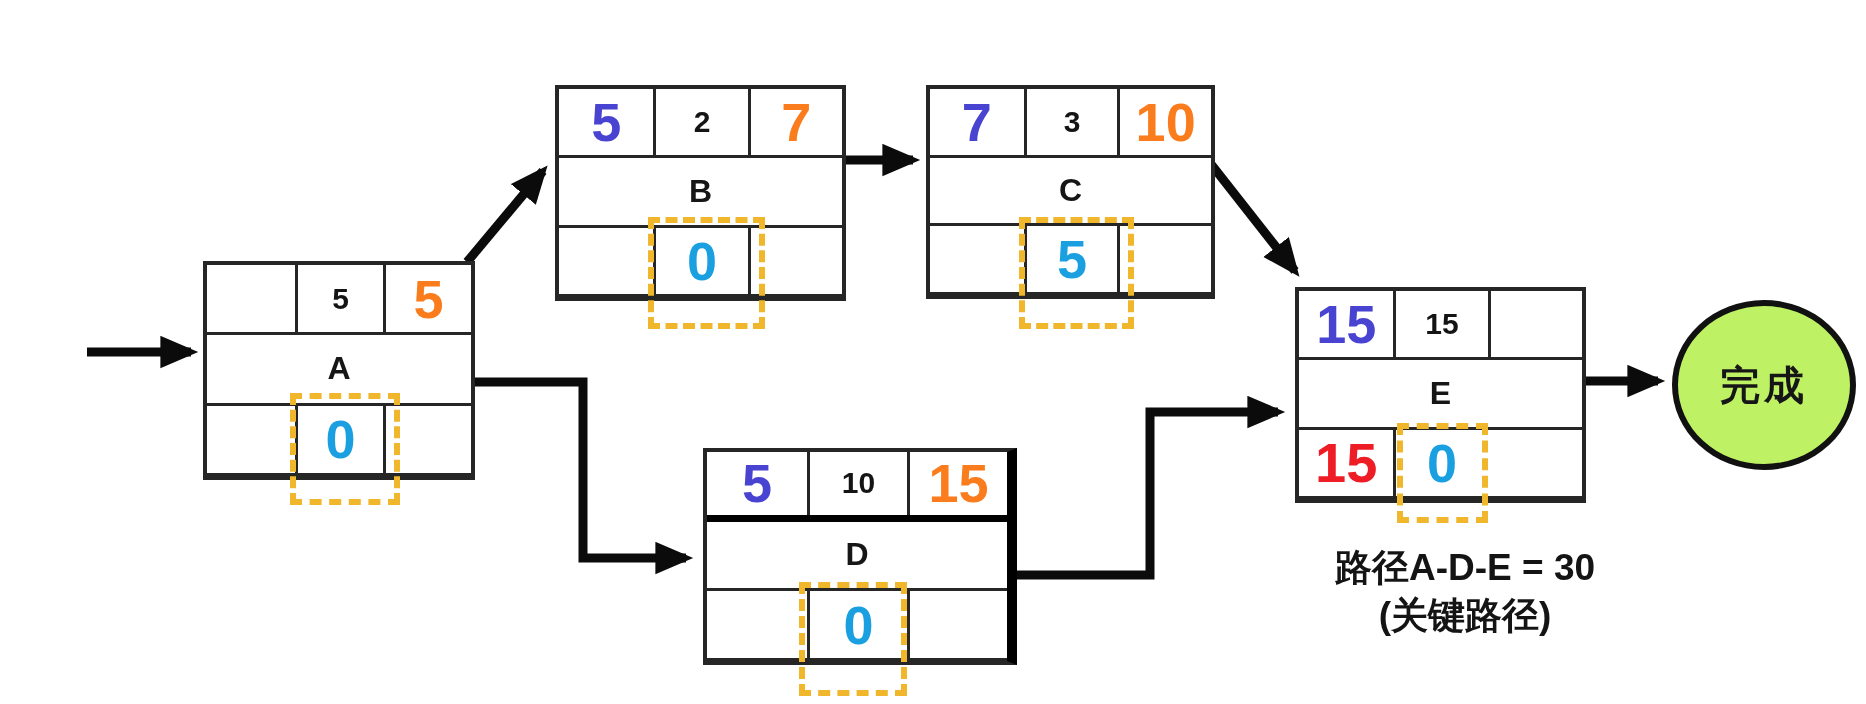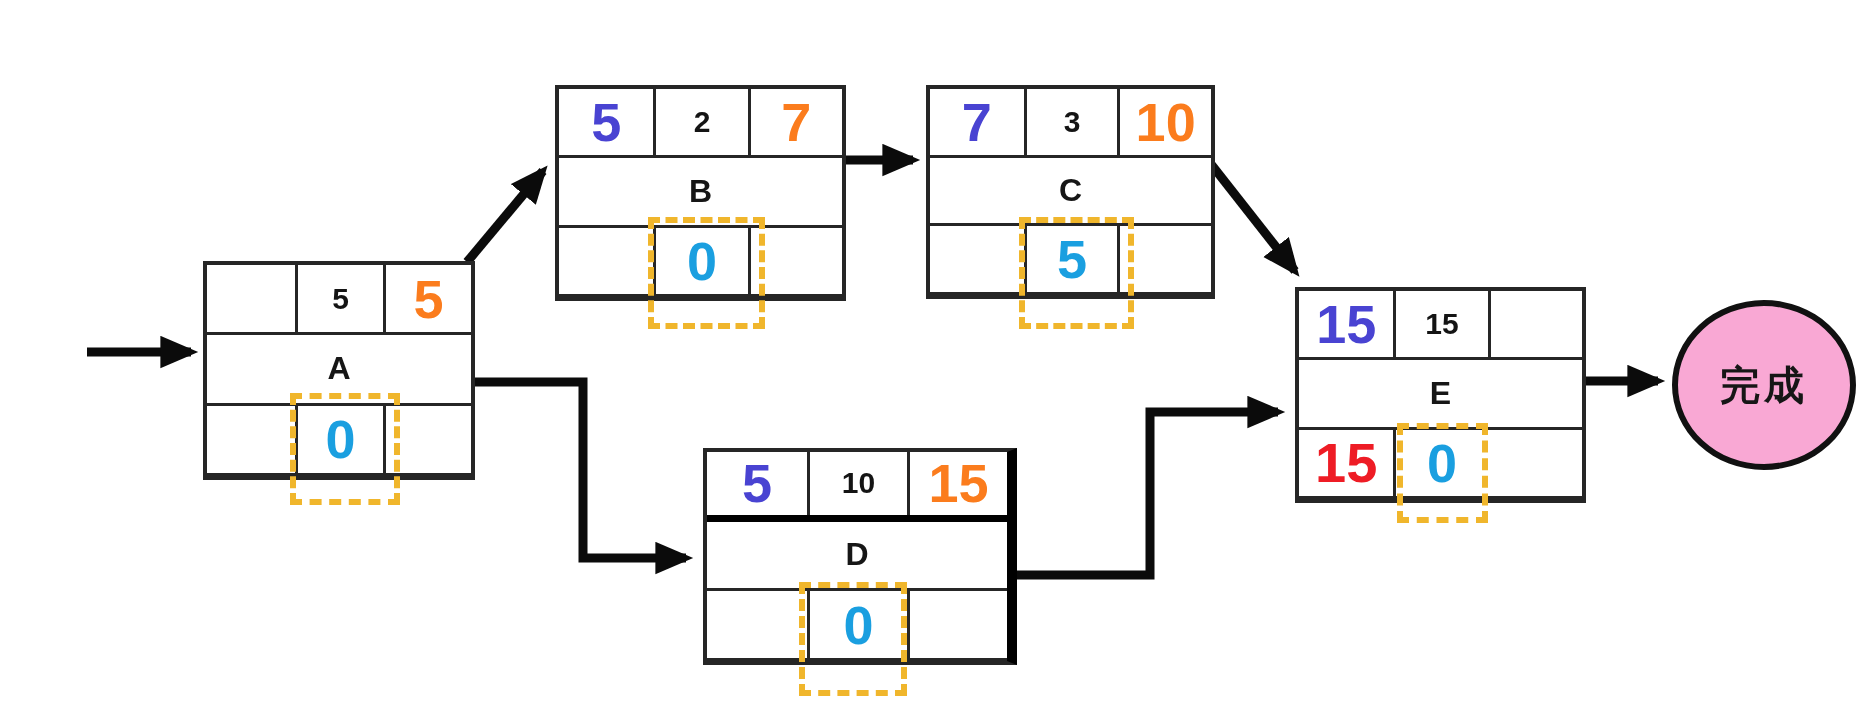--- a/index.html
+++ b/index.html
@@ -48,21 +48,21 @@
     left:31.5%;width:37%;
     top:128px;height:100px;
   }
   .node-e .dash{left:34.5%;width:28%;top:132px;height:88px;}
   .node-d .dash{left:30.5%;width:32%;top:130px;height:102px;}
 
   
   #finish{
     position:absolute;z-index:1;
     left:1672px;top:300px;width:172px;height:158px;
-    background:#f9a8d4;
+    background:#bef264;
     border:6px solid #111;
     border-radius:50%;
     display:flex;align-items:center;justify-content:center;
     font-weight:bold;font-size:40px;color:#161616;
     letter-spacing:4px;
   }
 
   
   #annotation{
     position:absolute;z-index:1;
@@ -173,14 +173,18 @@
       <div class="cell v-ls-crit">15</div>
       <div class="cell v-slack">0</div>
     </div>
     <div class="dash"></div>
   </div>
 
   <div id="finish">
     <span>完成</span>
   </div>
 
+  <div id="annotation">
+    <div>路径A-D-E = 30</div>
+    <div>(关键路径)</div>
+  </div>
 
 </div>
 
 </body></html>

